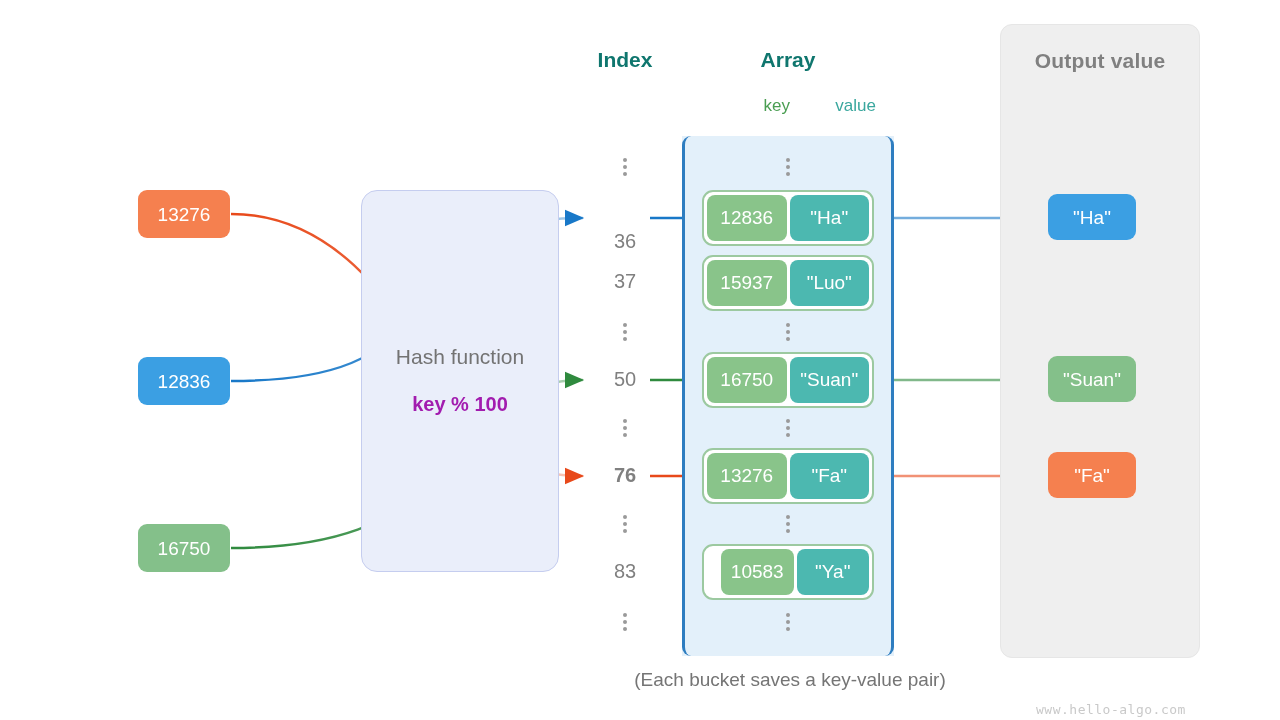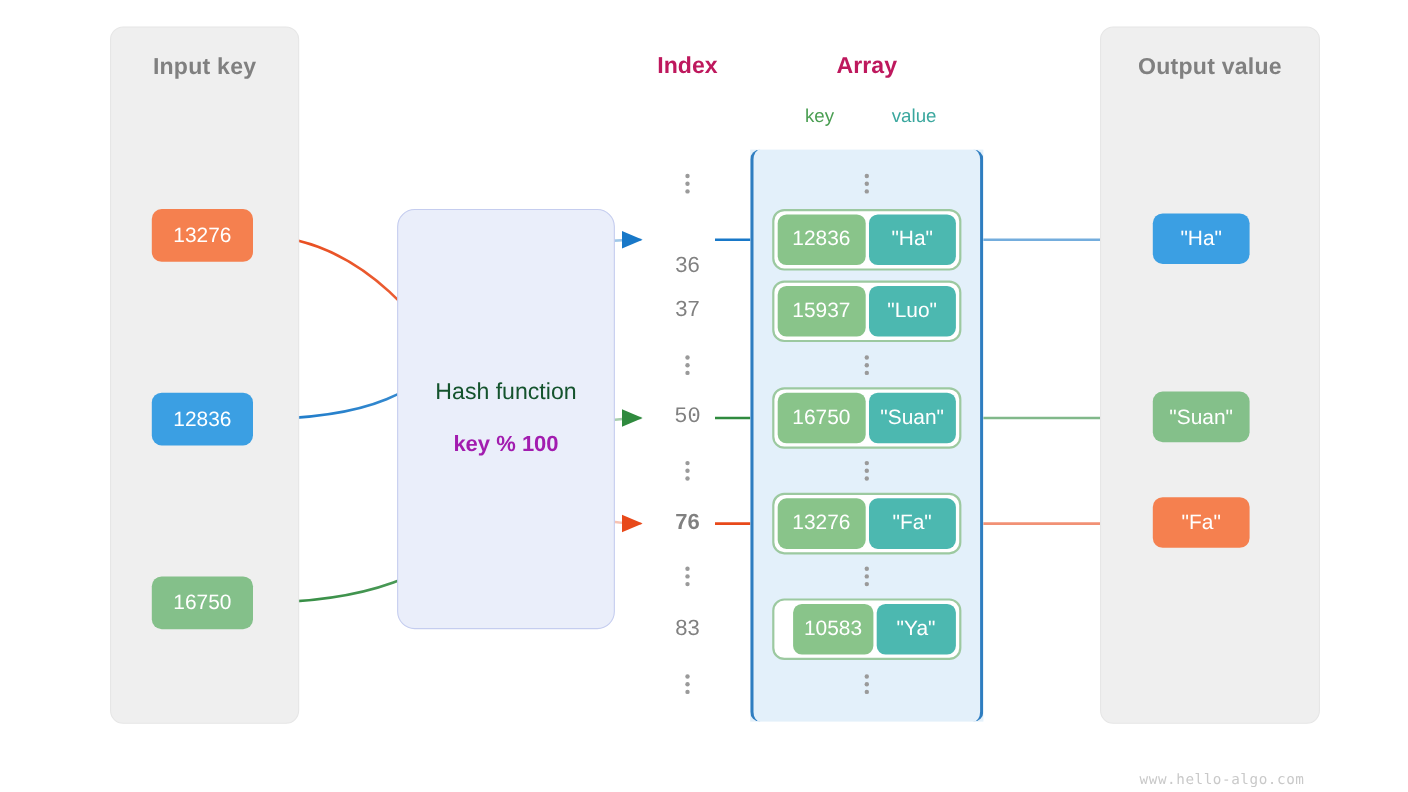--- a/index.html
+++ b/index.html
@@ -35,31 +35,31 @@
     font-weight: bold;
     color: #808080;
     letter-spacing: .2px;
   }
 
   
   .col-head {
     position: absolute;
     font-size: 21px;
     font-weight: bold;
-    color: #be185d;
+    color: #0f766e;
     text-align: center;
     white-space: nowrap;
   }
   #head-index { left: 565px; top: 48px; width: 120px; }
   #head-array { left: 726px; top: 48px; width: 124px; }
 
   .kv-head {
     position: absolute;
     font-size: 17px;
-    text-align: center;
+    text-align: right;
     white-space: nowrap;
   }
   #head-key   { left: 700px; top: 96px; width: 90px; color: #4a9e52; }
   #head-value { left: 786px; top: 96px; width: 90px; color: #3aa79e; }
 
   
   .pill {
     position: absolute;
     display: flex;
     align-items: center;
@@ -96,21 +96,21 @@
     border-radius: 16px;
     box-sizing: border-box;
   }
   #hash-label {
     position: absolute;
     left: 361px;
     top: 345px;
     width: 198px;
     text-align: center;
     font-size: 21px;
-    color: #14532d;
+    color: #737373;
     white-space: nowrap;
   }
   #hash-formula {
     position: absolute;
     left: 361px;
     top: 393px;
     width: 198px;
     text-align: center;
     font-size: 20px;
     font-weight: bold;
@@ -289,23 +289,20 @@
 
     <line x1="650" y1="380" x2="710" y2="380" stroke="#2f8a3e" stroke-width="2.4"></line>
     <line x1="710" y1="380" x2="884" y2="380" stroke="#2f8a3e" stroke-width="2.2" opacity="0.3"></line>
     <line x1="884" y1="380" x2="1040" y2="380" stroke="#2f8a3e" stroke-width="2.4" opacity="0.6" marker-end="url(#arrGreenL)"></line>
 
     <line x1="650" y1="476" x2="710" y2="476" stroke="#e8491a" stroke-width="2.4"></line>
     <line x1="710" y1="476" x2="884" y2="476" stroke="#e8491a" stroke-width="2.2" opacity="0.3"></line>
     <line x1="884" y1="476" x2="1040" y2="476" stroke="#e8491a" stroke-width="2.4" opacity="0.6" marker-end="url(#arrOrangeL)"></line>
   </svg>
 
-  <div class="panel" id="panel-input">
-    <div class="panel-title">Input key</div>
-  </div>
 
   <div class="pill orange" id="in-13276">13276</div>
   <div class="pill blue" id="in-12836">12836</div>
   <div class="pill green" id="in-16750">16750</div>
 
   <div id="hash-box"></div>
   <div id="hash-label">Hash function</div>
   <div id="hash-formula">key % 100</div>
 
   <div class="col-head" id="head-index">Index</div>
@@ -318,21 +315,21 @@
       <span></span>
       <span></span>
   </div>
   <div class="index-label" style="left:595px; top:206px;margin-top:24px;">36</div>
   <div class="index-label" style="left:595px; top:270px;">37</div>
   <div class="dots" style="left:595px; top:320px;">
     <span></span>
       <span></span>
       <span></span>
   </div>
-  <div class="index-label" style="left:595px; top:368px;font-family:Liberation Mono, monospace;">50</div>
+  <div class="index-label" style="left:595px; top:368px;">50</div>
   <div class="dots" style="left:595px; top:416px;">
     <span></span>
       <span></span>
       <span></span>
   </div>
   <div class="index-label" style="left:595px; top:464px;font-weight:bold;">76</div>
   <div class="dots" style="left:595px; top:512px;">
     <span></span>
       <span></span>
       <span></span>
@@ -404,15 +401,16 @@
   </div>
 
   <div class="panel" id="panel-output">
     <div class="panel-title">Output value</div>
   </div>
 
   <div class="pill blue" id="out-Ha">"Ha"</div>
   <div class="pill green" id="out-Suan">"Suan"</div>
   <div class="pill orange" id="out-Fa">"Fa"</div>
 
+  <div id="caption">(Each bucket saves a key-value pair)</div>
   <div id="watermark">www.hello-algo.com</div>
 
 </div>
 
 </body></html>

